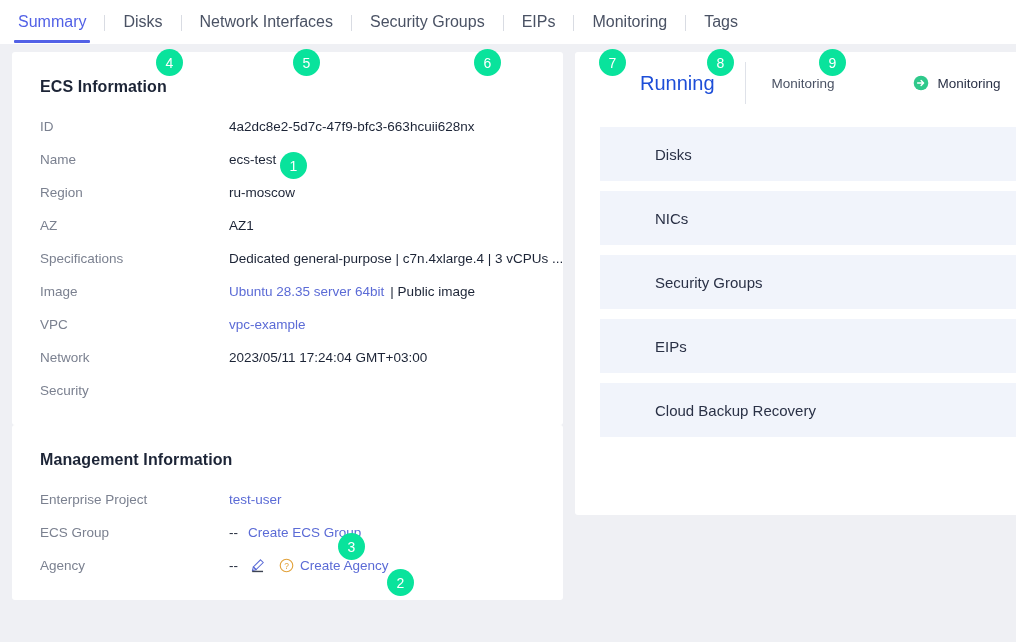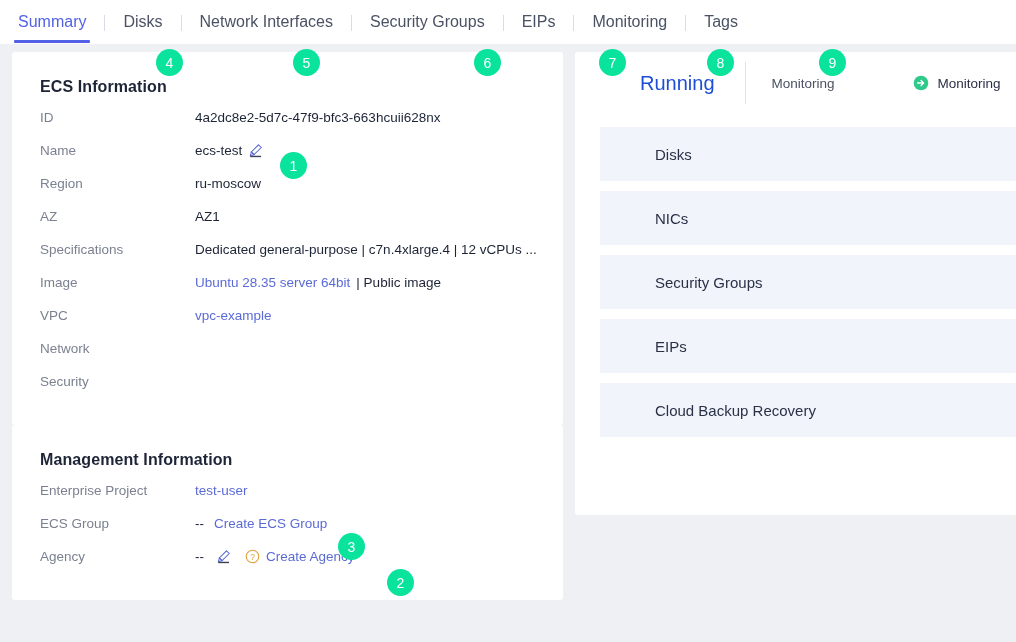--- a/index.html
+++ b/index.html
@@ -89,23 +89,24 @@
     color: #1c2436;
     padding: 26px 0 0 28px;
     letter-spacing: 0.1px;
   }
 
   .info-table {
     padding: 14px 0 18px 28px;
   }
   .info-row {
     display: flex;
-    align-items: flex-start;
+    align-items: center;
     min-height: 33px;
     position: relative;
+    gap: 34px;
   }
   .info-label {
     width: 155px;
     flex: 0 0 155px;
     font-size: 13.5px;
     color: #7b8190;
   }
   .info-value {
     font-size: 13.5px;
     color: #1c2436;
@@ -277,40 +278,41 @@
         <div class="info-value">ru-moscow</div>
       </div>
 
       <div class="info-row">
         <div class="info-label">AZ</div>
         <div class="info-value">AZ1</div>
       </div>
 
       <div class="info-row">
         <div class="info-label">Specifications</div>
-        <div class="info-value">Dedicated general-purpose | c7n.4xlarge.4 | 12 vCPUs ...</div>
+        <div class="info-value">Dedicated general-purpose | c7n.4xlarge.4 | 3 vCPUs ...</div>
       </div>
 
       <div class="info-row">
         <div class="info-label">Image</div>
         <div class="info-value">
           <span class="link">Ubuntu 28.35 server 64bit</span>
           <span class="sep-plain">| Public image</span>
         </div>
       </div>
 
       <div class="info-row">
         <div class="info-label">VPC</div>
         <div class="info-value">
           <span class="link">vpc-example</span>
         </div>
       </div>
 
       <div class="info-row">
         <div class="info-label">Network</div>
+        <div class="info-value">2023/05/11 17:24:04 GMT+03:00</div>
       </div>
 
       <div class="info-row">
         <div class="info-label">Security</div>
       </div>
 
     </div>
   </div>
 
   <div class="card" style="">

